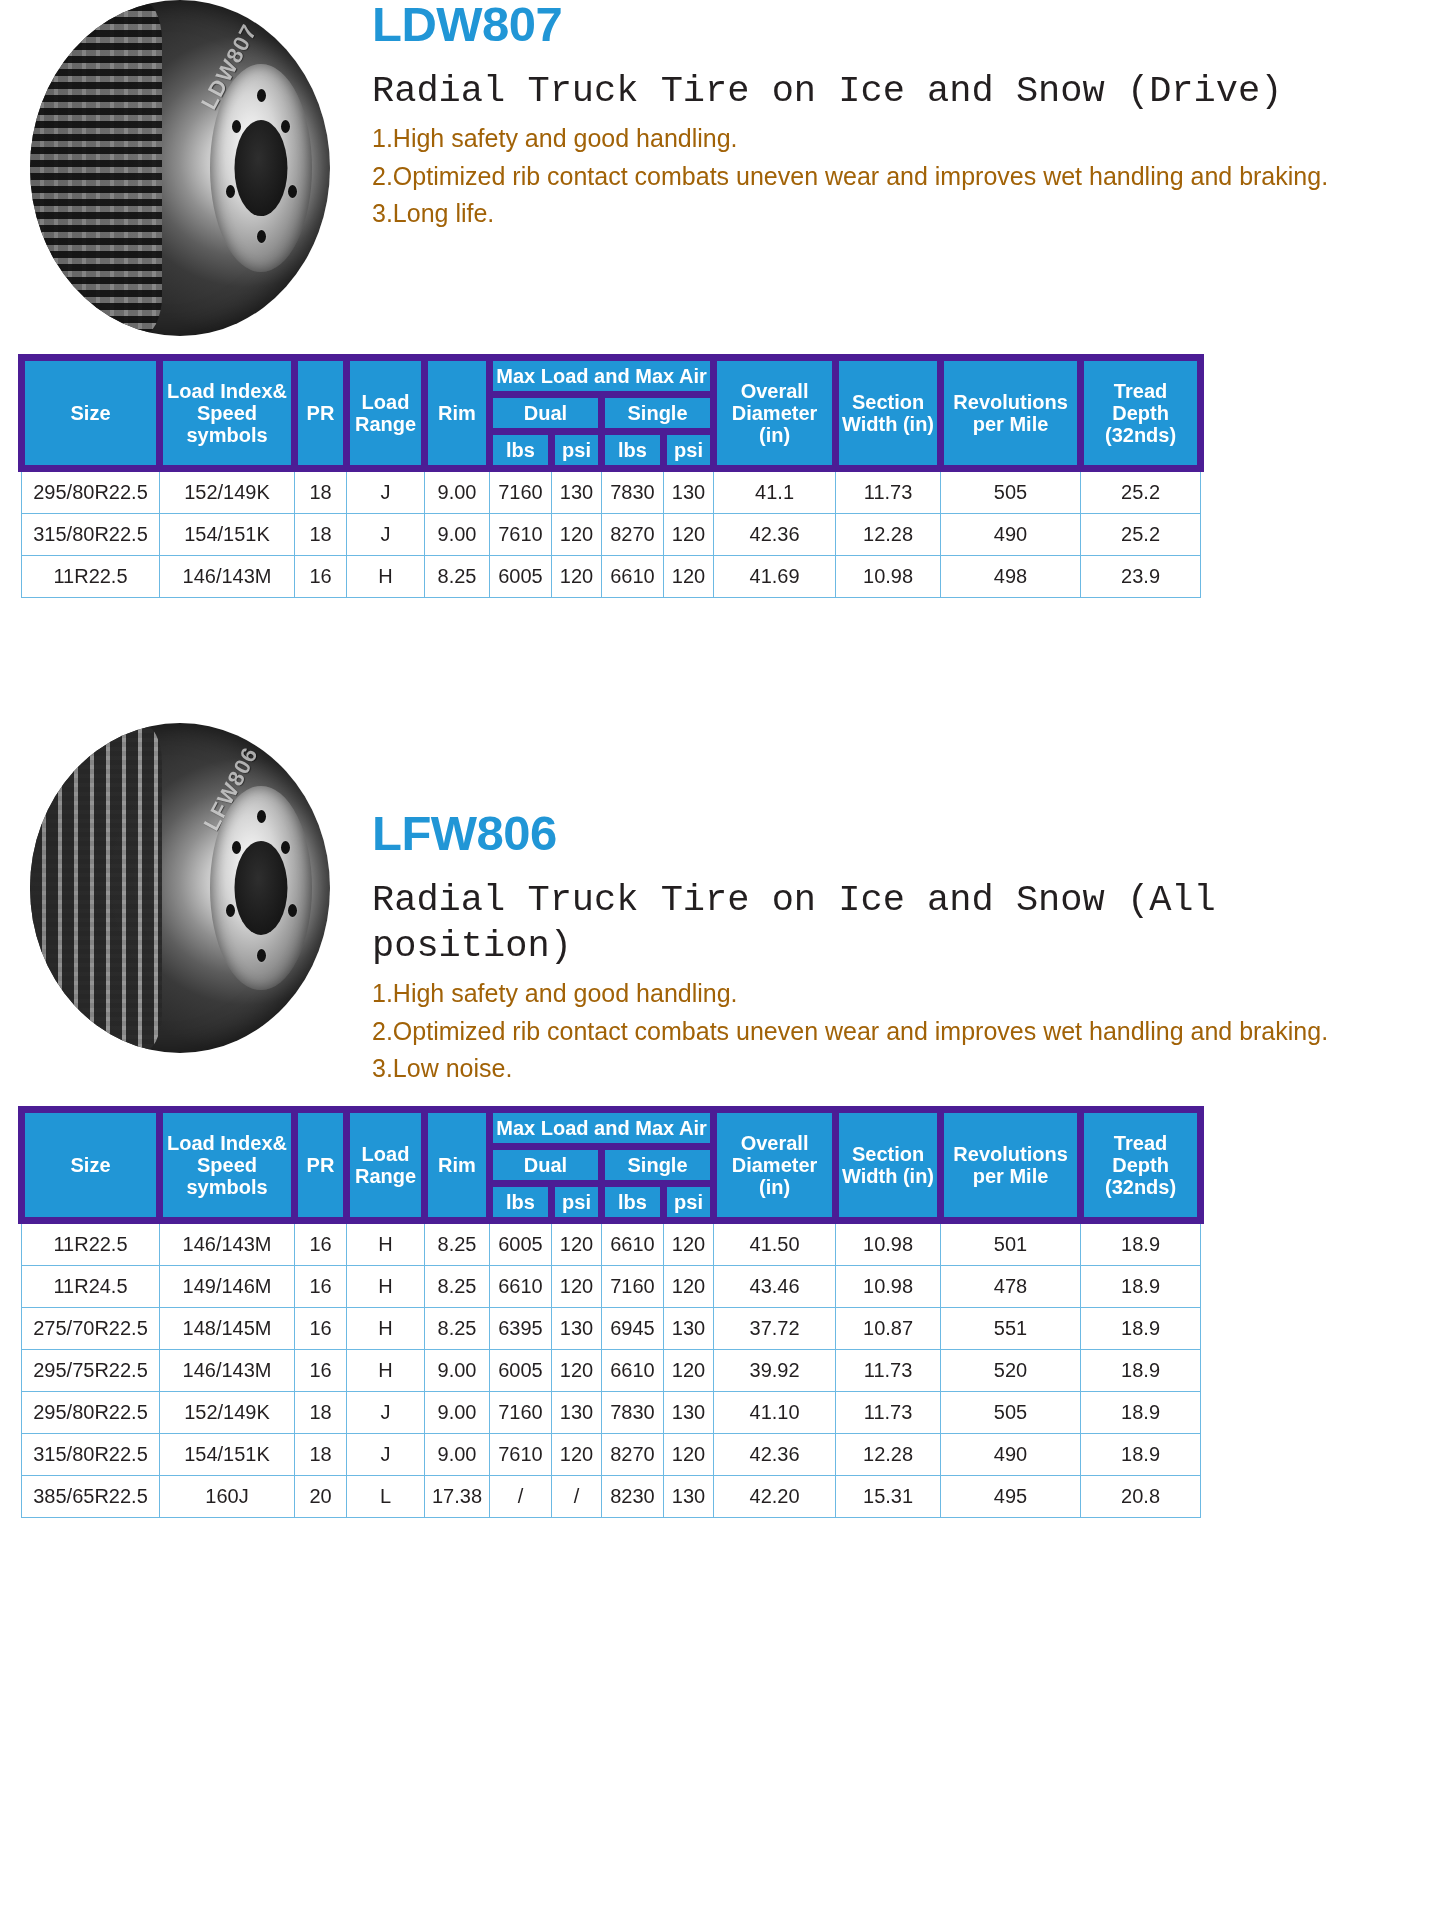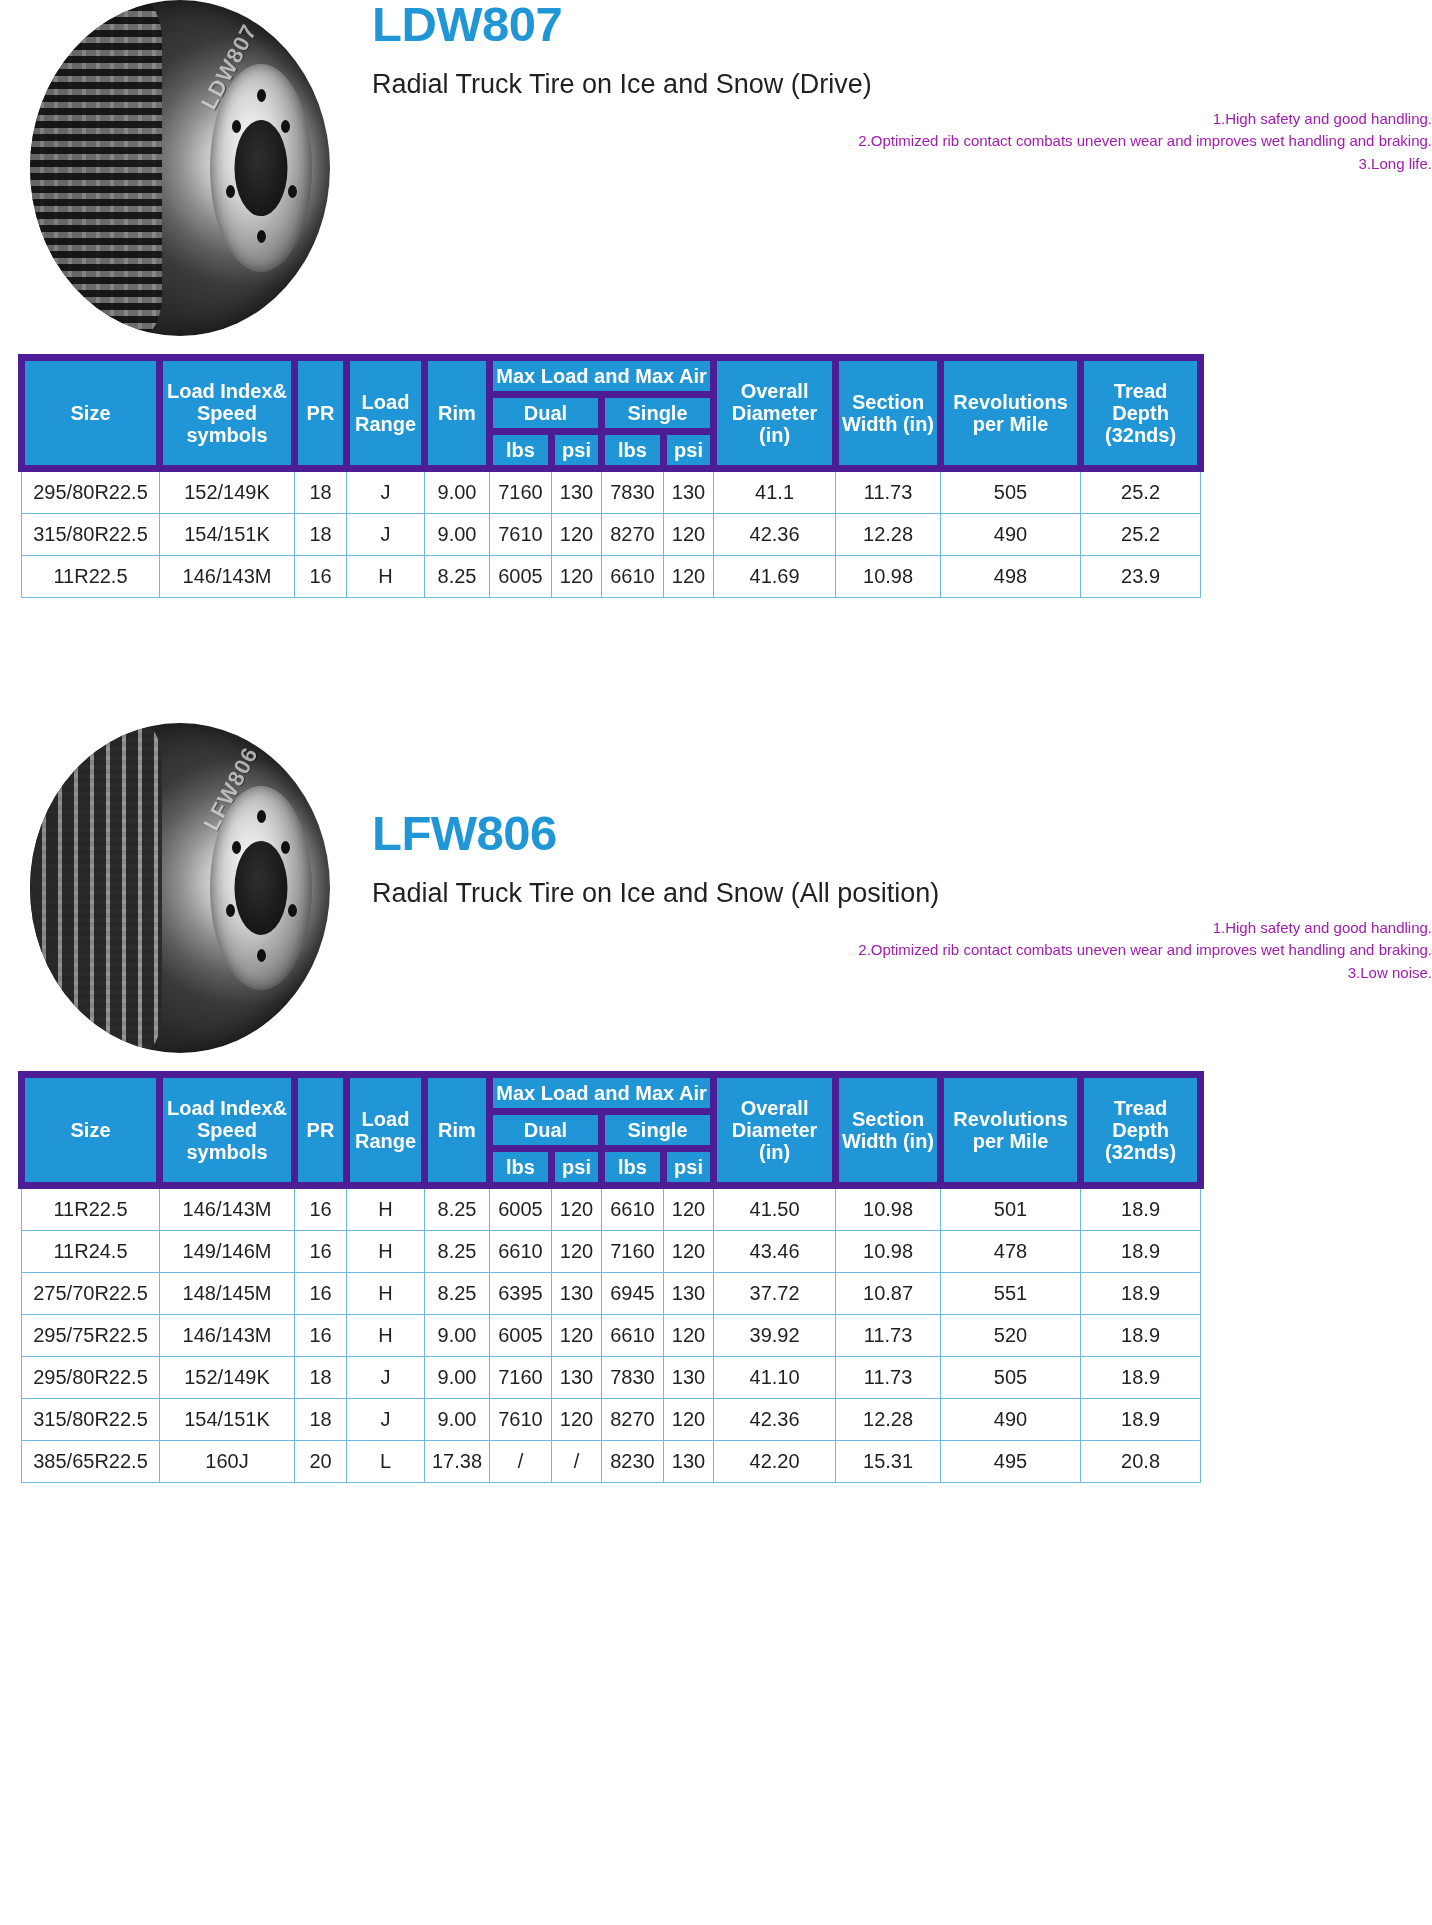--- a/index.html
+++ b/index.html
@@ -48,33 +48,33 @@
 
   .model-name {
     color: #2196d6;
     font-weight: bold;
     font-size: 49px;
     line-height: 1.02;
     letter-spacing: -0.5px;
     margin: 0 0 18px 0;
   }
   .tagline {
-    font-size: 27px;
+    font-size: 37px;
     font-weight: 400;
     color: #231f20;
     margin: 0 0 6px 0;
     line-height: 1.25;
+    font-family: Liberation Mono, monospace;
   }
   .feature {
-    font-size: 15px;
+    font-size: 25px;
     font-weight: 400;
-    color: #a21caf;
+    color: #a16207;
     line-height: 1.5;
     margin: 0;
-    text-align: right;
   }
 
   
   .tire {
     position: relative;
     width: 300px;
     height: 330px;
   }
   .tire.drive { height: 336px; }
   .tire-body {

